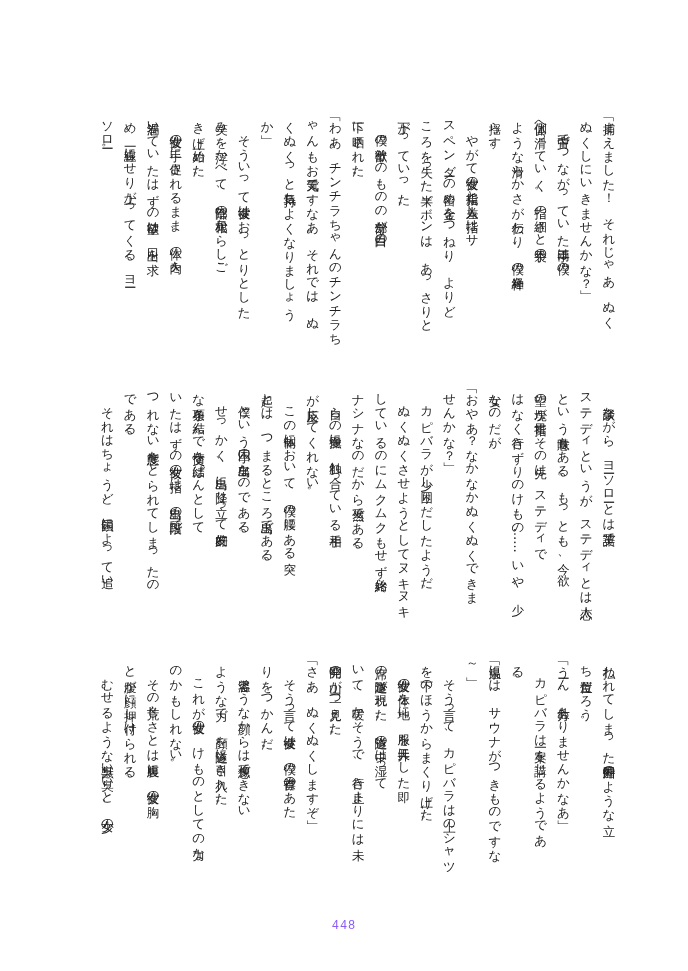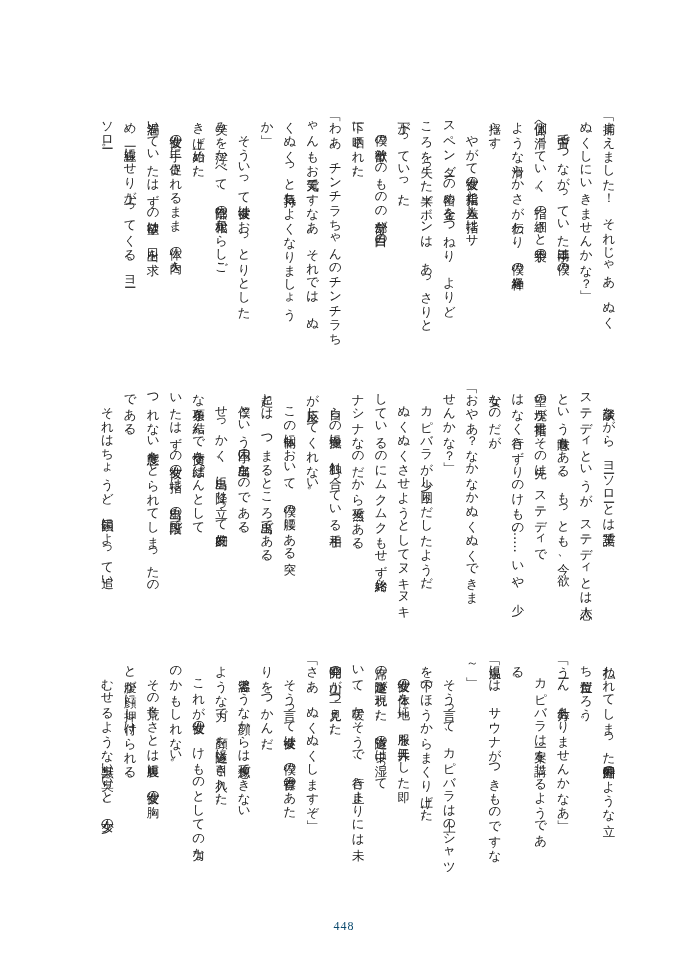--- a/index.html
+++ b/index.html
@@ -38,23 +38,23 @@
   .block-top    { top: 113px; }
   .block-middle { top: 385px; }
   .block-bottom { top: 657px; }
   .page-number {
     position: absolute;
     top: 919px;
     left: 0;
     width: 100%;
     text-align: center;
     font-size: 12px;
-    color: #0c4a6e;
+    color: #8b5cf6;
     letter-spacing: 1px;
-    font-family: Liberation Serif, serif;
+    font-family: Liberation Mono, monospace;
   }
 </style>
 </head>
 <body>
 
 <div class="page">
   <section class="block block-top">
       <p>「捕まえました！　それじゃあ、ぬく</p>
       <p>ぬくしにいきませんかな？」</p>
       <p>　背中でつながっていた両手は僕の</p>

